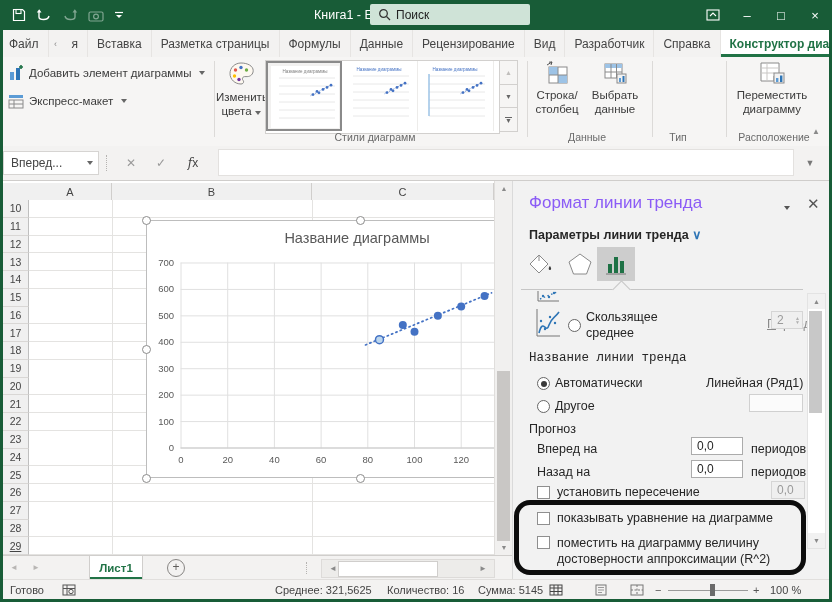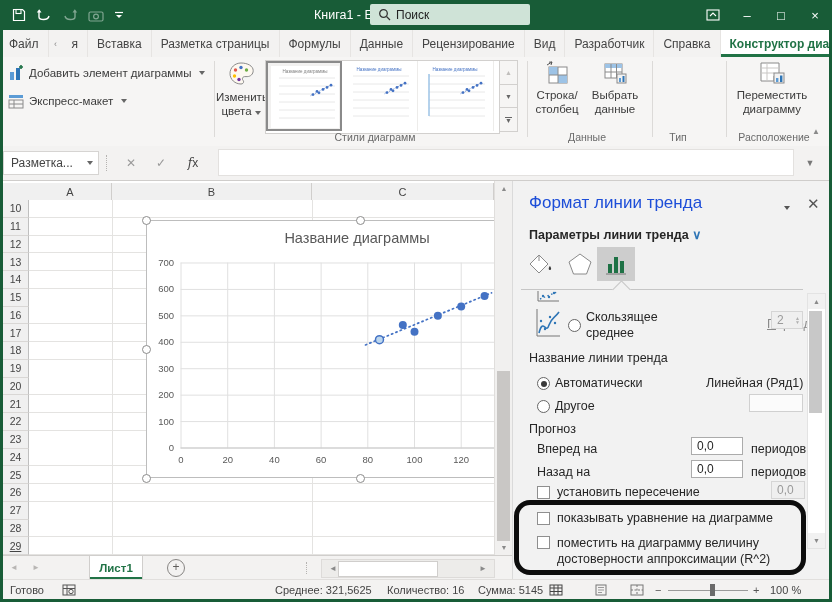--- a/index.html
+++ b/index.html
@@ -69,21 +69,21 @@
   #addsheet{width:16px;height:16px;border:1px solid #878583;border-radius:50%;color:#5f5d5b;font-size:12px;line-height:14px;text-align:center;margin:3px 0 0 24px;}
   #hscroll{position:absolute;left:318px;top:3px;height:17px;width:172px;background:#EDECEA;border:1px solid #DDDBD9;display:flex;align-items:center;}
   #hthumb{position:absolute;left:16px;top:1px;width:98px;height:14px;background:#fff;border:1px solid #D0CECC;}
   
   #status{left:0;top:579px;width:832px;height:20px;background:#F3F2F1;border-top:1px solid #E1DFDD;font-size:11px;color:#444;}
   #status .abs{display:flex;align-items:center;height:20px;}
   .zoomtrack{position:absolute;left:668px;top:9.5px;width:80px;height:1px;background:#9a9a9a;}
   .zoomthumb{position:absolute;left:710px;top:4px;width:5px;height:12px;background:#6a6a6a;}
   
   #pane{left:512px;top:181px;width:317px;height:398px;background:#F2F2F2;border-left:1px solid #DADADA;box-sizing:border-box;font-size:12.5px;color:#262626;}
-  #panetitle{position:absolute;left:16px;top:12px;font-size:17px;color:#1d4ed8;}
+  #panetitle{position:absolute;left:16px;top:12px;font-size:17px;color:#8b5cf6;}
   .paneicon{position:absolute;top:66px;width:38px;height:34px;display:flex;align-items:center;justify-content:center;}
   .paneicon.sel{background:#CDCDCD;}
   #panediv{position:absolute;left:8px;top:108px;width:282px;height:1px;background:#C6C6C6;}
   #notch{position:absolute;left:102px;top:102px;width:12px;height:12px;background:#F2F2F2;border-left:1px solid #C6C6C6;border-top:1px solid #C6C6C6;transform:rotate(45deg);}
   .radio{width:13px;height:13px;border-radius:50%;border:1px solid #666;background:#fff;box-sizing:border-box;position:absolute;}
   .radio.on:after{content:"";position:absolute;left:2.5px;top:2.5px;width:6px;height:6px;border-radius:50%;background:#3b3b3b;}
   .cbox{width:13px;height:13px;border:1px solid #8F8F8F;background:#fff;box-sizing:border-box;position:absolute;}
   .pinput{position:absolute;height:18px;background:#fff;border:1px solid #ABABAB;box-sizing:border-box;font-size:12px;color:#262626;display:flex;align-items:center;padding-left:5px;}
   .pinput.dis{background:#EFEFEF;border-color:#D5D5D5;color:#9a9a9a;}
   .plabel{position:absolute;white-space:nowrap;}
@@ -309,21 +309,21 @@
           <rect x="21" y="14.5" width="2.4" height="6.5" fill="#2E75B6"></rect>
         </svg>
       <div><span>Переместить</span><br><span>диаграмму</span></div>
     </div>
     <div class="grouplabel" style="left:732px;width:84px;">Расположение</div>
     <div class="abs" style="left:812px;top:70px;color:#8a8a8a;font-size:8px;">▲</div>
   </div>
 
   <div id="fbar" class="abs">
     <div class="namebox">
-      <span>Разметка...</span>
+      <span>Вперед...</span>
       <span class="chev" style="margin-left:auto;margin-right:5px"></span>
     </div>
     <div class="abs" style="left:106px;top:9px;height:16px;border-left:1px dotted #b5b3b1;"></div>
     <div class="fbtn" style="left:118px;width:26px;">✕</div>
     <div class="fbtn" style="left:148px;width:26px;">✓</div>
     <div class="fbtn" style="left:180px;width:26px;color:#444;"><i style="font-family:'DejaVu Serif',serif;">f</i>x</div>
     <div id="finput"></div>
     <div class="fbtn" style="left:800px;width:20px;color:#777;font-size:9px;">▼</div>
   </div>
 
@@ -517,21 +517,21 @@
           <circle cx="22" cy="16" r="1.2" fill="#2E75B6"></circle>
         </svg>
       <span class="radio" style="left:55px;top:138px;"></span>
       <div class="plabel" style="left:73px;top:128px;width:82px;white-space:normal;line-height:16px;">Скользящее среднее</div>
       <div class="plabel gray" style="left:210px;top:136px;text-decoration:none;margin-left:44px;"><u>П</u><span></span><span id="periodrest">ериод</span></div>
       <div class="pinput dis" style="left:258px;top:130px;width:32px;">
         <span>2</span>
         <span style="margin-left:auto;display:flex;flex-direction:column;font-size:5px;color:#b0b0b0;line-height:4px;padding-right:2px;">▲<br>▼</span>
       </div>
 
-      <div class="plabel" style="left:16px;top:170px;">Название линии тренда</div>
+      <div class="plabel" style="left:16px;top:170px;font-family:Liberation Mono, monospace;">Название линии тренда</div>
       <span class="radio on" style="left:24px;top:196px;"></span>
       <div class="plabel" style="left:42px;top:195px;">Автоматически</div>
       <div class="plabel" style="left:193px;top:195px;">Линейная (Ряд1)</div>
       <span class="radio" style="left:24px;top:219px;"></span>
       <div class="plabel" style="left:42px;top:218px;">Другое</div>
       <div class="pinput" style="left:236px;top:213px;width:54px;background:#FBFBFB;border-color:#D0D0D0;"></div>
 
       <div class="plabel" style="left:16px;top:241px;">Прогноз</div>
       <div class="plabel" style="left:24px;top:261px;">Вперед на</div>
       <div class="pinput" style="left:178px;top:256px;width:52px;">0,0</div>

